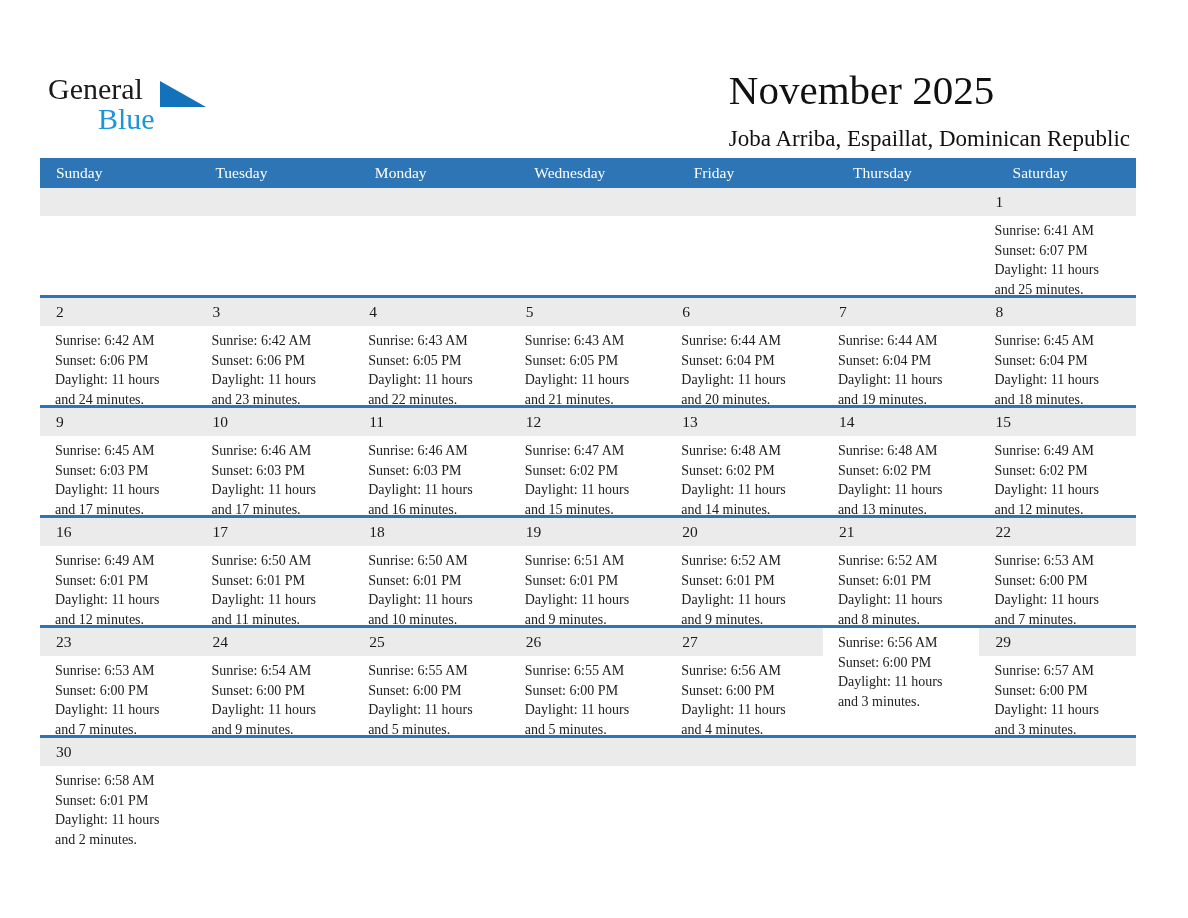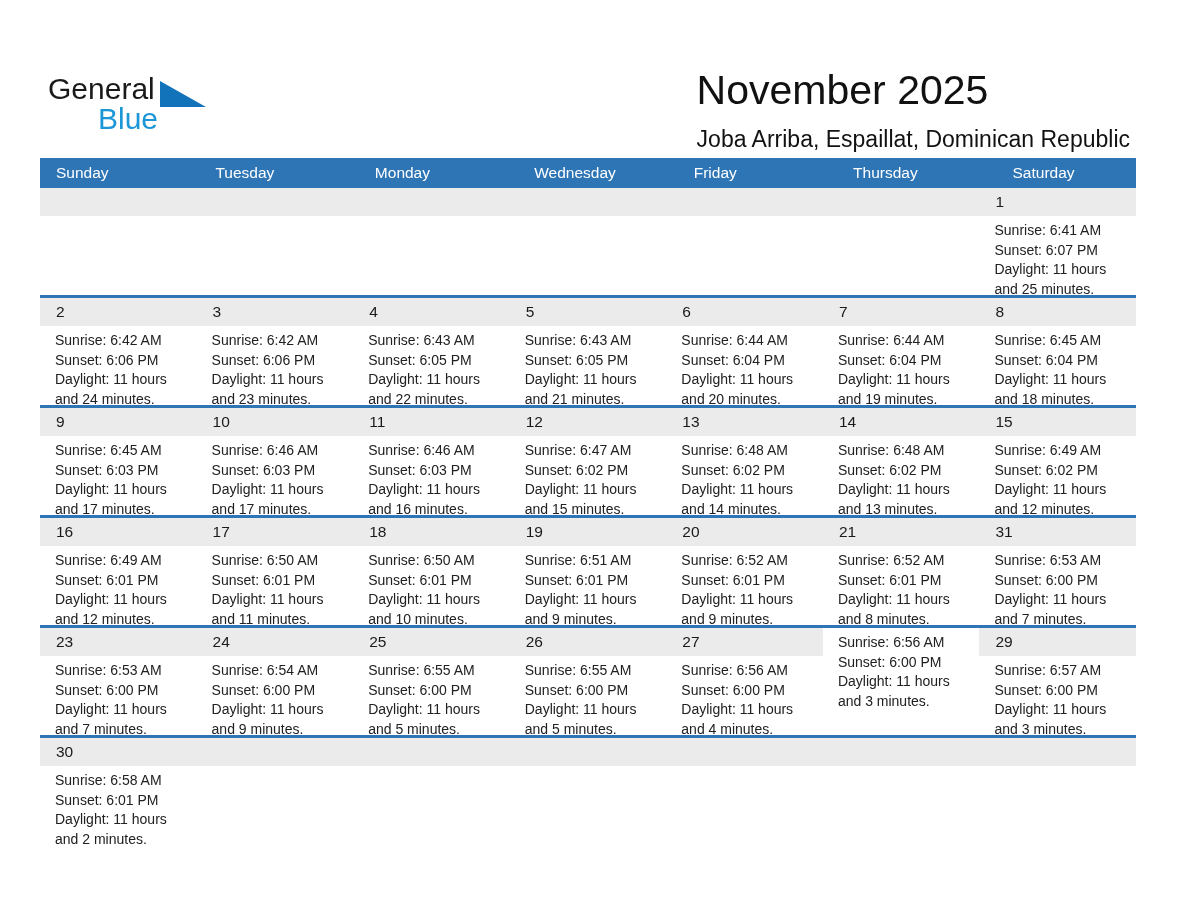--- a/index.html
+++ b/index.html
@@ -5,20 +5,21 @@
   * { margin: 0; padding: 0; box-sizing: border-box; }
   html, body { background: #ffffff; }
   body { font-family: "Liberation Sans", sans-serif; }
 
   .page {
     position: relative;
     width: 1188px;
     height: 918px;
     background: #ffffff;
     overflow: hidden;
+    font-family: Liberation Serif, serif;
   }
 
   
   .logo { position: absolute; left: 48px; top: 72px; width: 170px; height: 70px; }
   .logo-general {
     position: absolute; left: 0; top: 0;
     font-size: 30px; font-weight: 500; color: #1a1a1a; letter-spacing: 0px;
     white-space: nowrap;
   }
   .logo-triangle {
@@ -296,21 +297,21 @@
           <div class="day-cell">
             <div class="day-band">21</div>
             <div class="day-details">
               <div class="detail-line">Sunrise: 6:52 AM</div>
               <div class="detail-line">Sunset: 6:01 PM</div>
               <div class="detail-line">Daylight: 11 hours</div>
               <div class="detail-line">and 8 minutes.</div>
             </div>
           </div>
           <div class="day-cell">
-            <div class="day-band">31</div>
+            <div class="day-band">22</div>
             <div class="day-details">
               <div class="detail-line">Sunrise: 6:53 AM</div>
               <div class="detail-line">Sunset: 6:00 PM</div>
               <div class="detail-line">Daylight: 11 hours</div>
               <div class="detail-line">and 7 minutes.</div>
             </div>
           </div>
         </div>
         <div class="week">
           <div class="day-cell">

